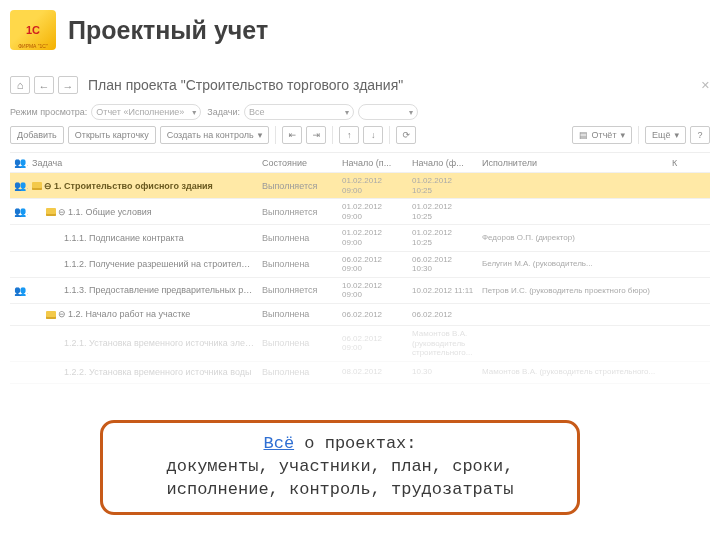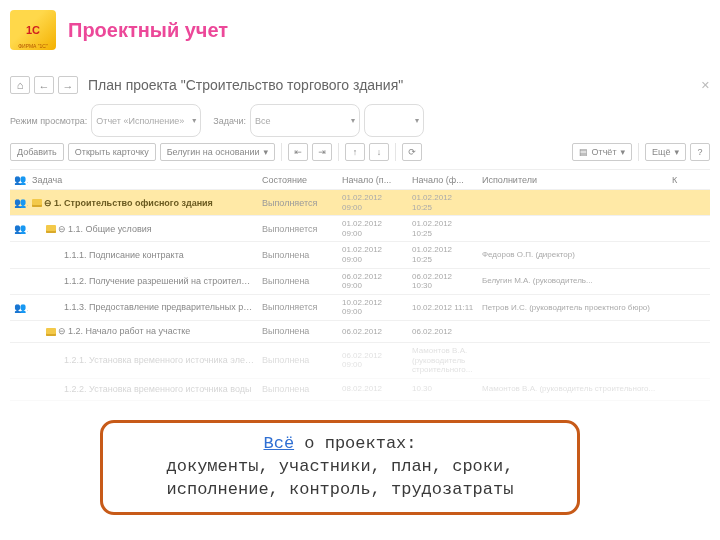--- a/index.html
+++ b/index.html
@@ -30,22 +30,22 @@
   }
   .logo-inner {
     font-weight: bold;
     font-size: 11px;
     color: #d02020;
   }
   .logo-sub {
     position: absolute; bottom: 1px; font-size: 5px; color: #b35500;
   }
   .title {
-    font-size: 20px;
-    color: #ec4899;
+    font-size: 25px;
+    color: #404040;
     font-weight: 600;
   }
   .navline {
     display: flex; gap: 4px; align-items: center;
     margin-top: 14px;
   }
   .navbtn {
     border: 1px solid #ccc;
     border-radius: 2px;
     width: 20px; height: 18px;
@@ -59,21 +59,21 @@
   }
   .close-x {
     margin-left: auto; color: #bbb; font-size: 11px;
   }
   .filterline {
     display: flex; gap: 4px; align-items: center; margin-top: 10px;
     color: #aaa;
   }
   .lbl { color: #999; }
   .sel {
-    border: 1px solid #ddd; border-radius: 8px; height: 33px;
+    border: 1px solid #ddd; border-radius: 8px; height: 16px;
     display: flex; align-items: center; padding: 0 4px; gap: 6px;
     min-width: 110px; color: #aaa; background: #fff;
   }
   .sel .caret { margin-left: auto; font-size: 8px; color: #999; }
   .toolbar {
     display: flex; gap: 4px; align-items: center; margin-top: 6px;
     flex-wrap: wrap;
   }
   .tbtn {
     border: 1px solid #ccc; border-radius: 2px; height: 18px;
@@ -148,39 +148,39 @@
     <div class="pagetitle">План проекта "Строительство торгового здания"</div>
     <div class="close-x">✕</div>
   </div>
 
   <div class="filterline">
     <span class="lbl">Режим просмотра:</span>
     <div class="sel">
       <span>Отчет «Исполнение»</span>
       <span class="caret">▾</span>
     </div>
-    <span class="lbl" style="margin-left:8px">Задачи:</span>
+    <span class="lbl" style="margin-left:2px">Задачи:</span>
     <div class="sel">
       <span>Все</span>
       <span class="caret">▾</span>
     </div>
     <div class="sel" style="min-width:60px">
       <span class="caret">▾</span>
     </div>
   </div>
 
   <div class="toolbar">
     <div class="tbtn">
         <span>Добавить</span>
       </div>
     <div class="tbtn">
         <span>Открыть карточку</span>
       </div>
     <div class="tbtn">
-        <span>Белугин на основании</span>
+        <span>Создать на контроль</span>
         <span>▾</span>
       </div>
     <div class="sep"></div>
     <div class="tbtn small">⇤</div>
     <div class="tbtn small">⇥</div>
     <div class="sep"></div>
     <div class="tbtn small">↑</div>
     <div class="tbtn small">↓</div>
     <div class="sep"></div>
     <div class="tbtn small">⟳</div>

